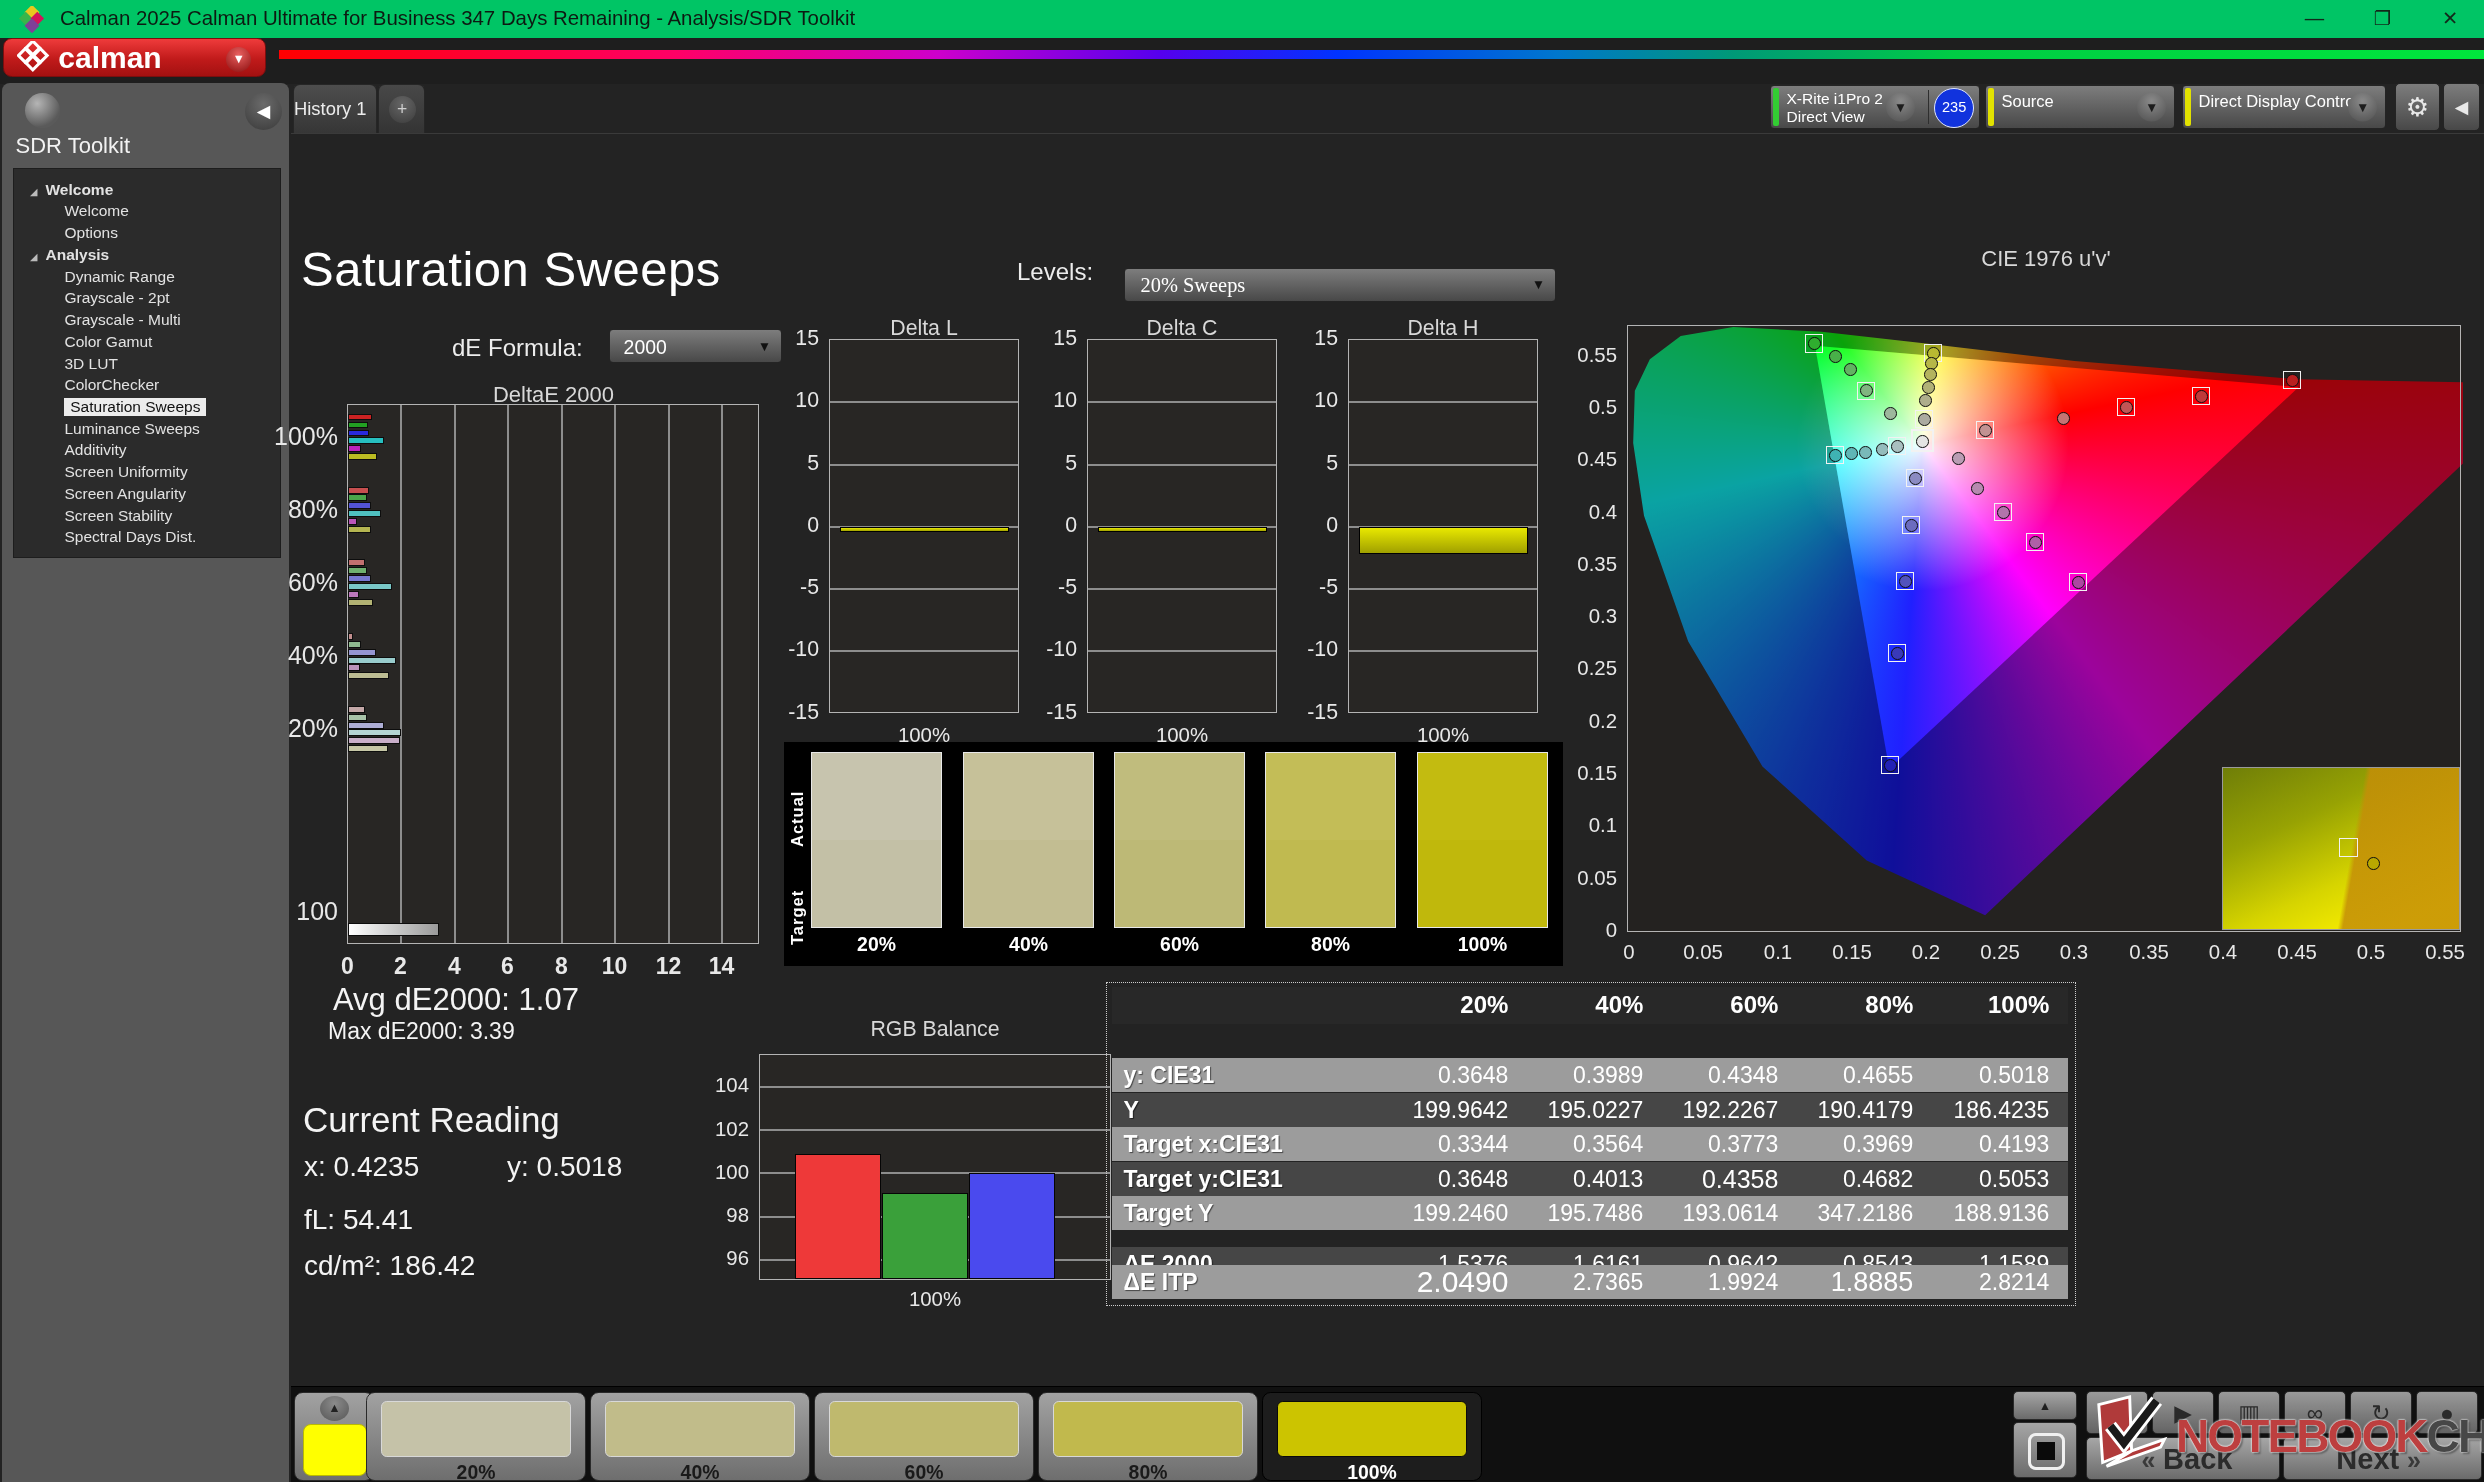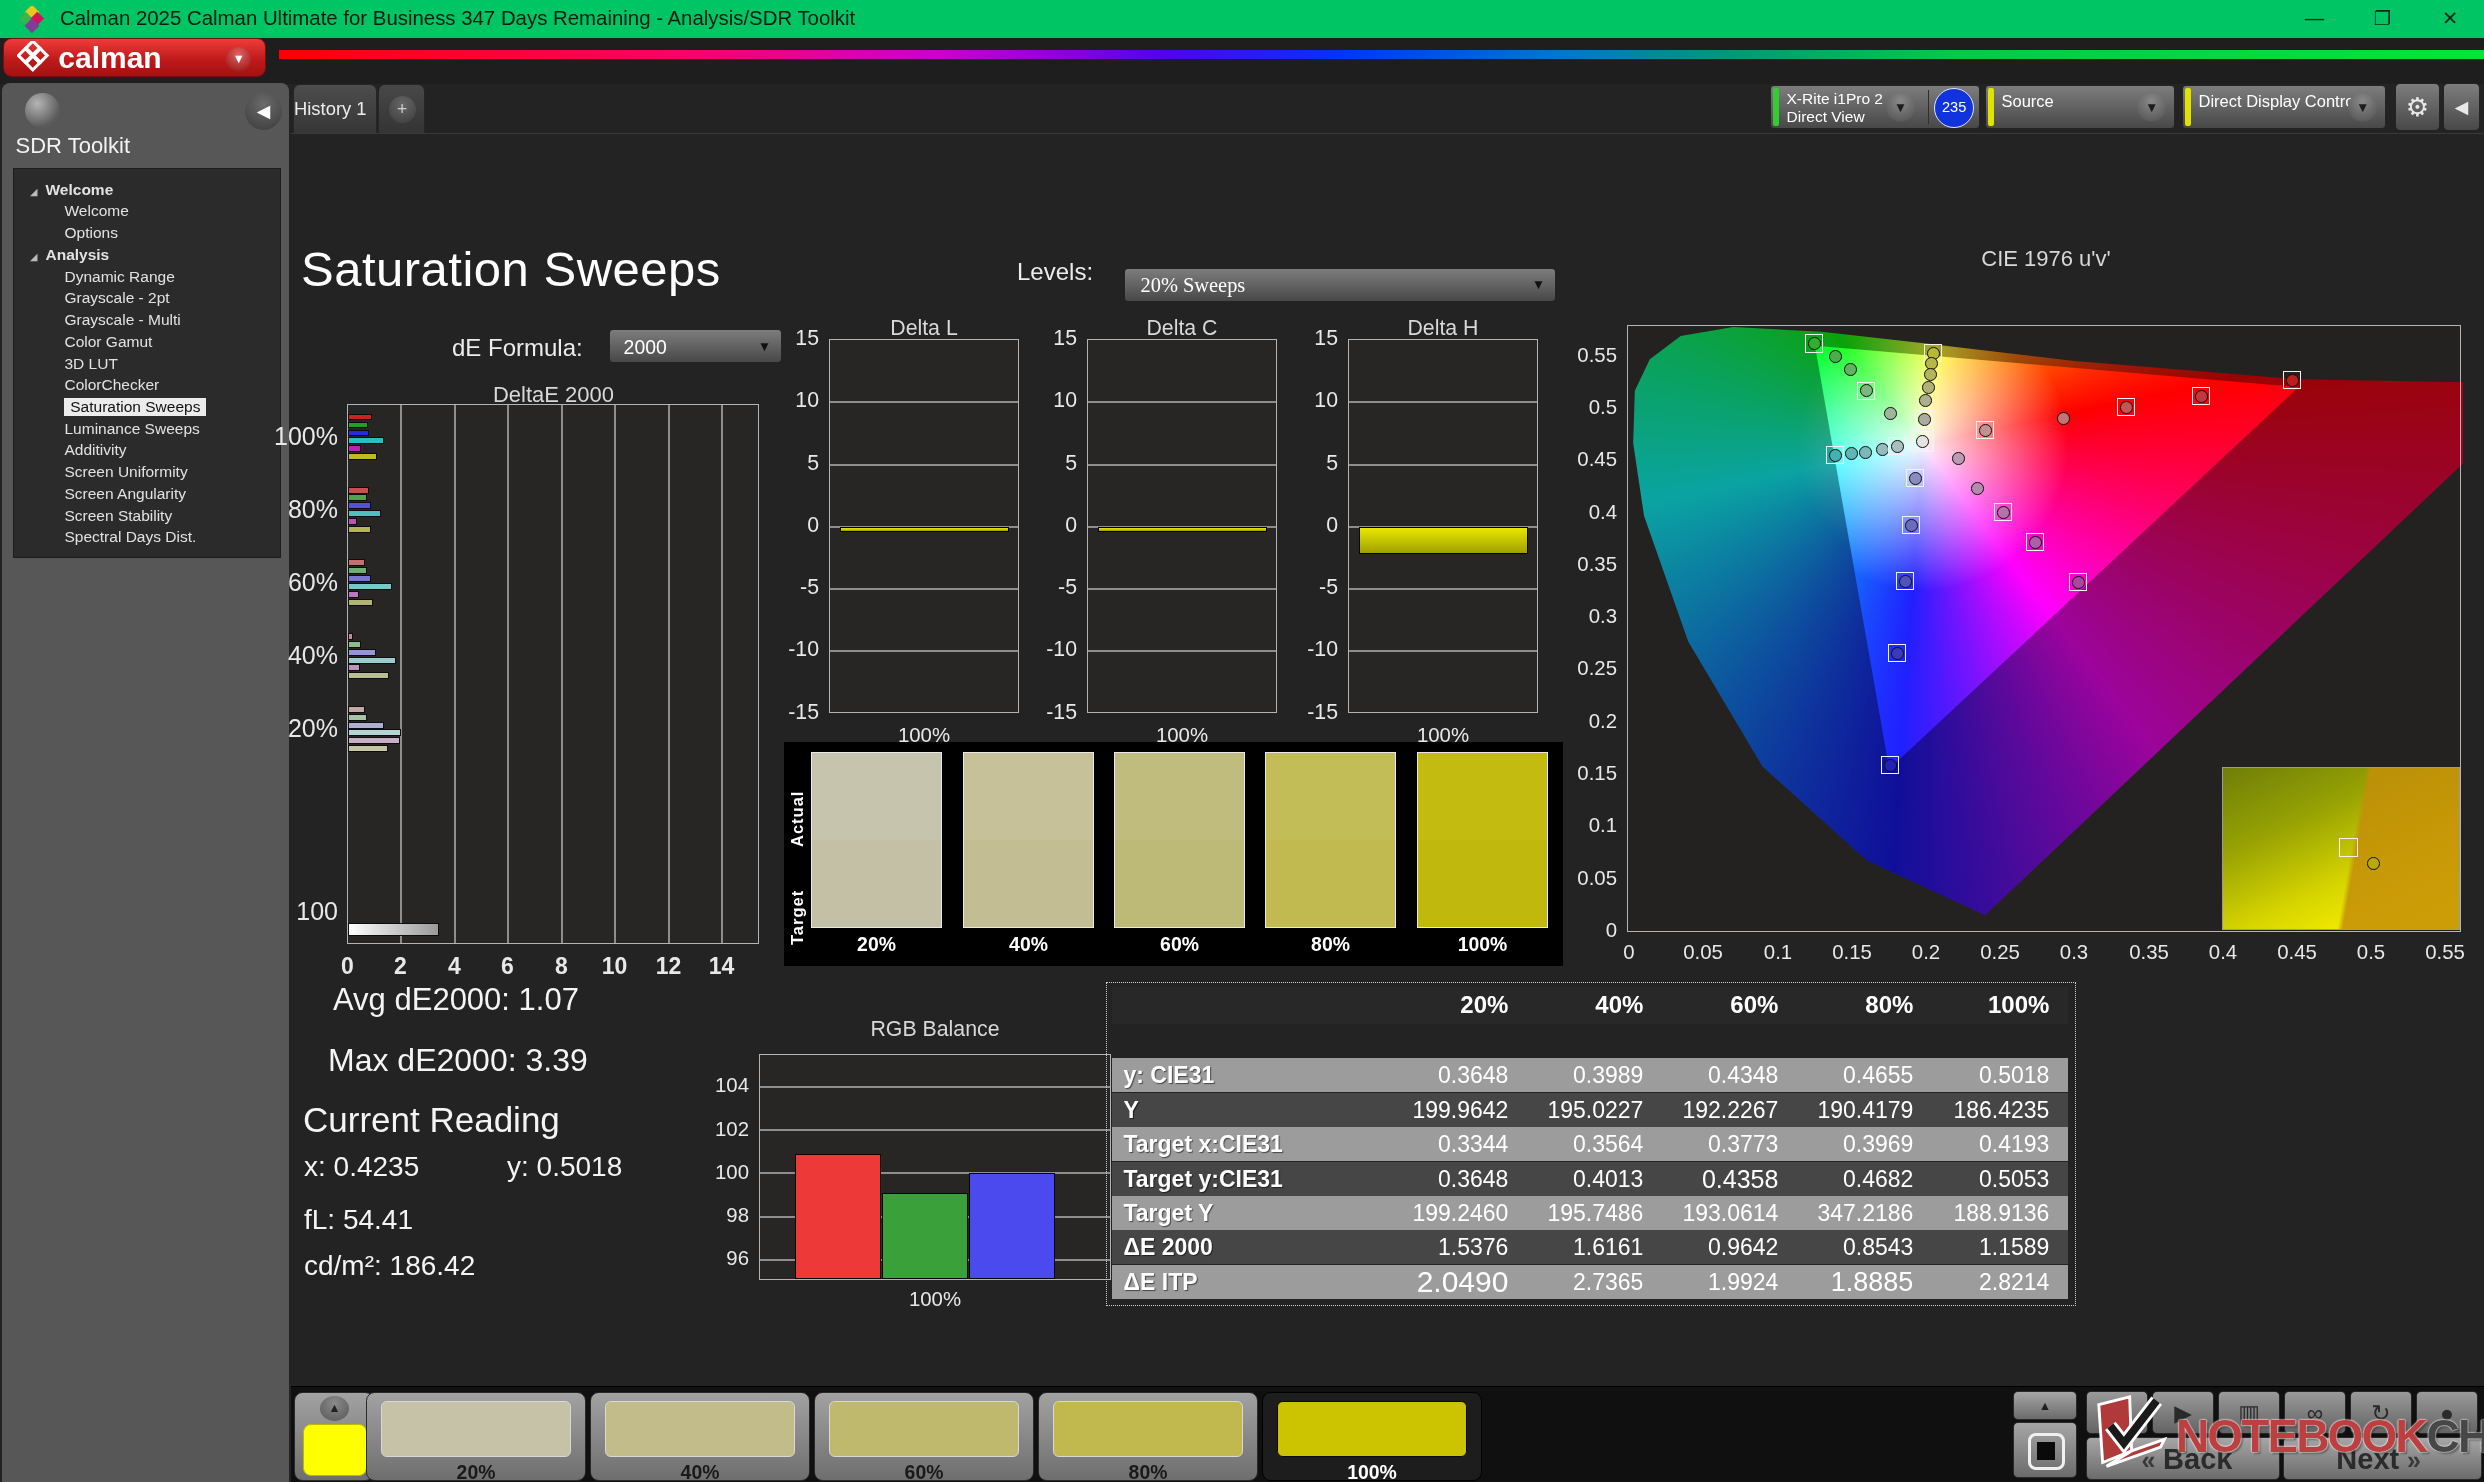--- a/index.html
+++ b/index.html
@@ -481,21 +481,21 @@
       <div class="tick-label abs" style="left:1559px;top:657px;width:58px;text-align:right;font-size:20.4px">0.25</div>
       <div class="tick-label abs" style="left:1559px;top:605px;width:58px;text-align:right;font-size:20.4px">0.3</div>
       <div class="tick-label abs" style="left:1559px;top:553px;width:58px;text-align:right;font-size:20.4px">0.35</div>
       <div class="tick-label abs" style="left:1559px;top:501px;width:58px;text-align:right;font-size:20.4px">0.4</div>
       <div class="tick-label abs" style="left:1559px;top:448px;width:58px;text-align:right;font-size:20.4px">0.45</div>
       <div class="tick-label abs" style="left:1559px;top:396px;width:58px;text-align:right;font-size:20.4px">0.5</div>
       <div class="tick-label abs" style="left:1559px;top:344px;width:58px;text-align:right;font-size:20.4px">0.55</div>
     </div>
 
   <div class="stat" style="left:333px;top:982px;font-size:31px">Avg dE2000: 1.07</div>
-  <div class="stat" style="left:328px;top:1042px;font-size:32px">Max dE2000: 3.39</div>
+  <div class="stat" style="left:328px;top:1018px;font-size:23px">Max dE2000: 3.39</div>
   <div class="stat" style="left:303px;top:1100px;font-size:35px">Current Reading</div>
   <div class="stat" style="left:304px;top:1151px;font-size:28px">x: 0.4235</div>
   <div class="stat" style="left:507px;top:1151px;font-size:28px">y: 0.5018</div>
   <div class="stat" style="left:304px;top:1204px;font-size:28px">fL: 54.41</div>
   <div class="stat" style="left:304px;top:1250px;font-size:28px">cd/m²: 186.42</div>
 
   <div class="abs" id="meas-table">
       <div class="trow head" style="top:3.9px;height:37px">
         <div class="tcell lab" style="width:277px;font-size:24px"></div>
         <div class="tcell" style="width:135px;font-size:24px">20%</div>
@@ -537,21 +537,21 @@
         <div class="tcell" style="width:136px;font-size:23px">0.5053</div>
       </div>
       <div class="trow lite" style="top:213px;height:34px">
         <div class="tcell lab" style="width:277px;font-size:23px">Target Y</div>
         <div class="tcell" style="width:135px;font-size:23px">199.2460</div>
         <div class="tcell" style="width:135px;font-size:23px">195.7486</div>
         <div class="tcell" style="width:135px;font-size:23px">193.0614</div>
         <div class="tcell" style="width:135px;font-size:23px">347.2186</div>
         <div class="tcell" style="width:136px;font-size:23px">188.9136</div>
       </div>
-      <div class="trow dark" style="top:247px;height:34px">
+      <div class="trow dark" style="top:264px;height:34px">
         <div class="tcell lab" style="width:277px;font-size:23px">ΔE 2000</div>
         <div class="tcell" style="width:135px;font-size:23px">1.5376</div>
         <div class="tcell" style="width:135px;font-size:23px">1.6161</div>
         <div class="tcell" style="width:135px;font-size:23px">0.9642</div>
         <div class="tcell" style="width:135px;font-size:23px">0.8543</div>
         <div class="tcell" style="width:136px;font-size:23px">1.1589</div>
       </div>
       <div class="trow lite" style="top:282px;height:34px">
         <div class="tcell lab" style="width:277px;font-size:23px">ΔE ITP</div>
         <div class="tcell" style="width:135px;font-size:30px">2.0490</div>

